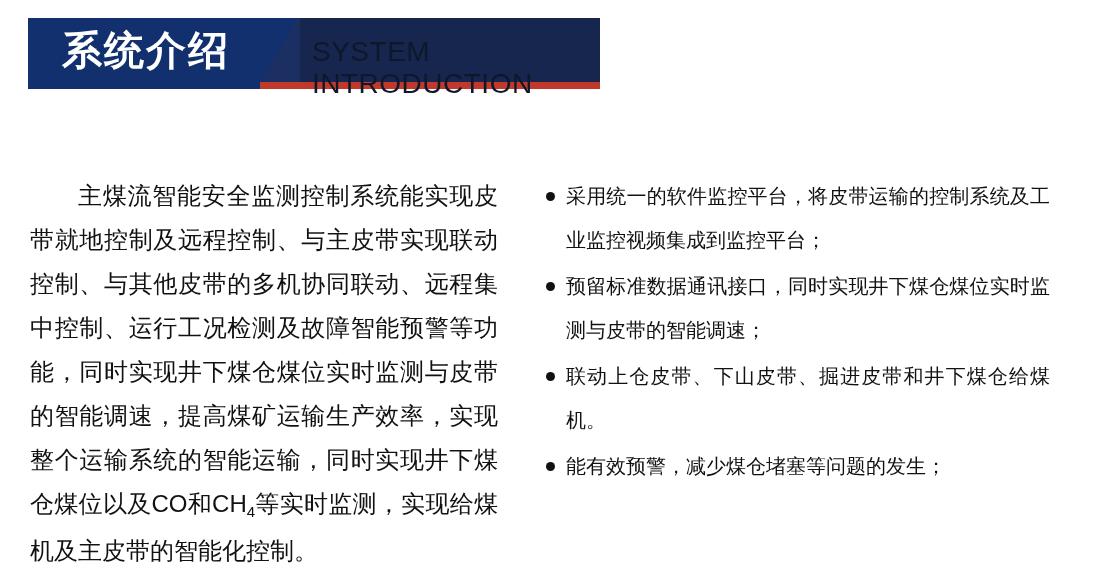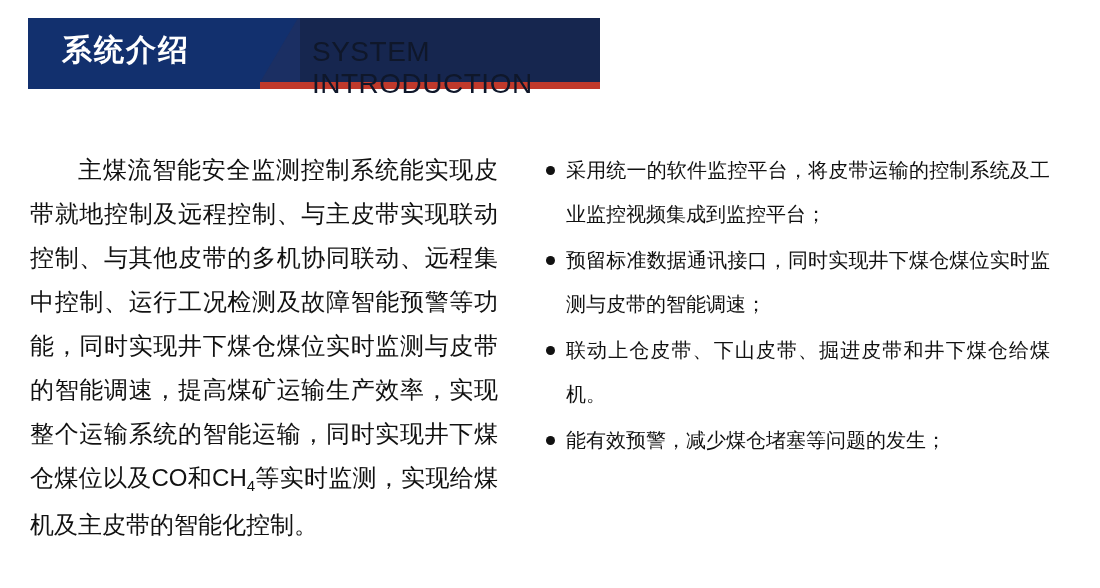--- a/index.html
+++ b/index.html
@@ -72,21 +72,21 @@
     width: 232px;
     height: 7px;
     background: #12306e;
   }
   .title-cn {
     position: absolute;
     left: 34px;
     top: 10px;
     z-index: 5;
     color: #ffffff;
-    font-size: 30px;
+    font-size: 40px;
     font-weight: bold;
     letter-spacing: 2px;
     line-height: 44px;
     font-family: "Liberation Sans", "DejaVu Sans", sans-serif;
   }
   .title-en {
     position: absolute;
     left: 284px;
     top: 18px;
     z-index: 5;
@@ -94,21 +94,21 @@
     font-size: 28px;
     letter-spacing: 0.5px;
     line-height: 32px;
     font-family: "Liberation Sans", sans-serif;
   }
 
   
   .content {
     position: absolute;
     left: 0;
-    top: 148px;
+    top: 174px;
     width: 1100px;
     display: flex;
     gap: 46px;
     padding: 0 30px;
     box-sizing: border-box;
   }
   .col-left {
     width: 468px;
     flex: 0 0 468px;
   }

